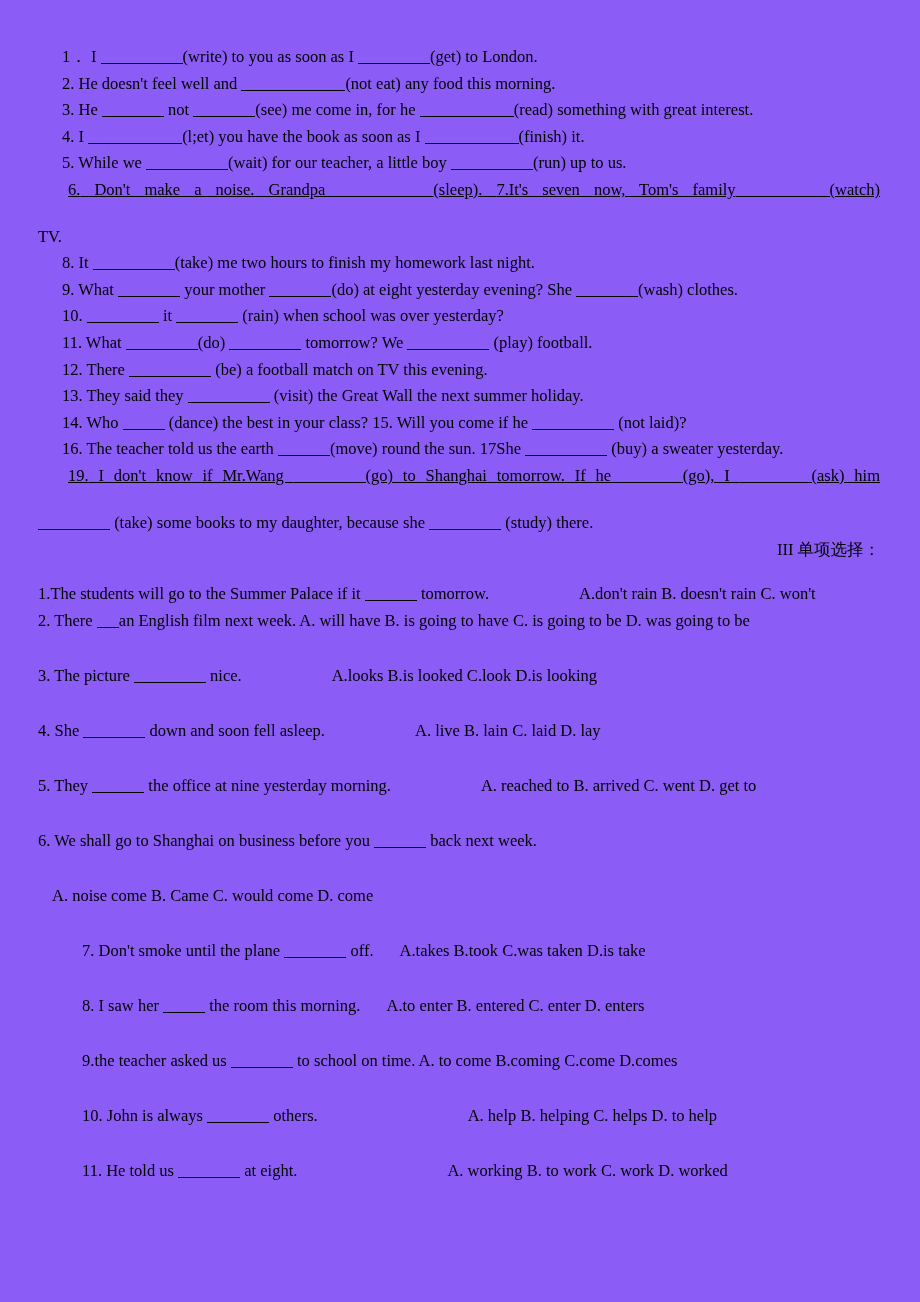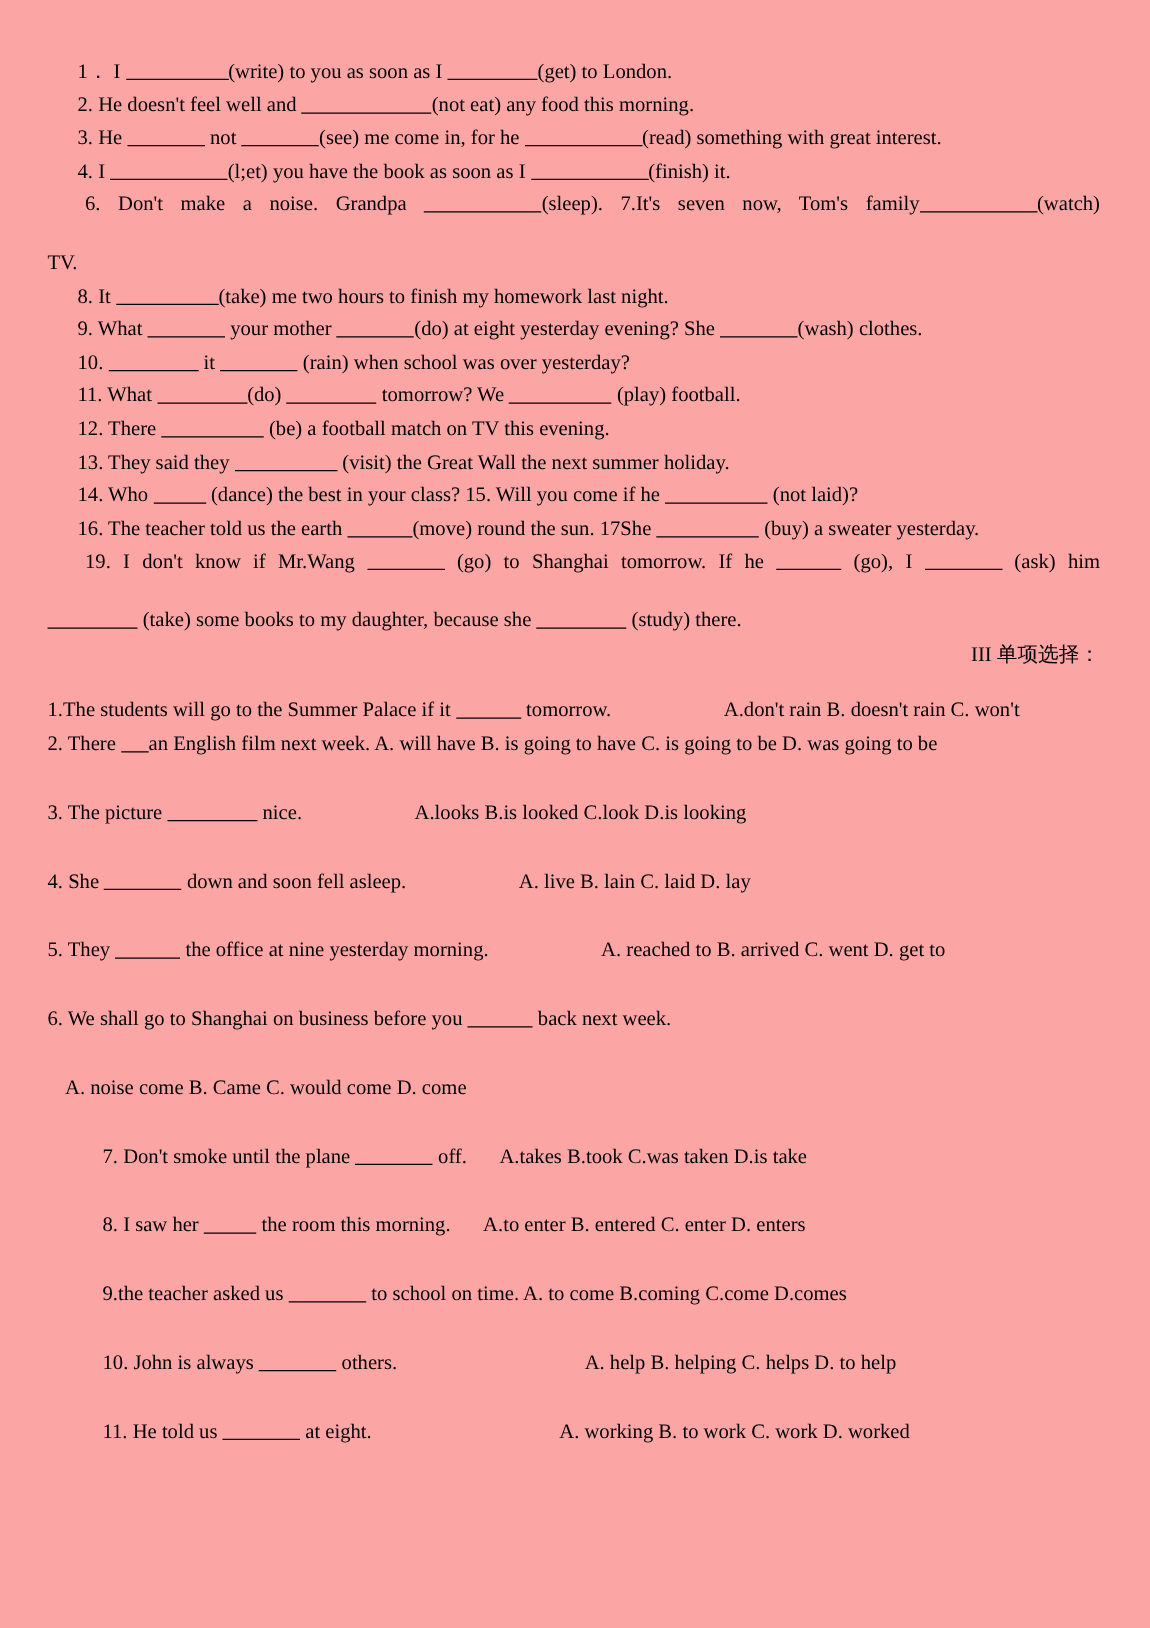--- a/index.html
+++ b/index.html
@@ -13,21 +13,21 @@
     height: 1302px;
     font-family: "Liberation Serif", "DejaVu Serif", serif;
     color: #000000;
     font-size: 16.5px;
     overflow: hidden;
   }
   .page {
     position: relative;
     width: 920px;
     height: 1302px;
-    background: #fca5a5;
+    background: #8b5cf6;
     box-sizing: border-box;
     padding: 44px 40px 0 38px;
   }
 
   
   .fill-section {
     line-height: 26.6px;
   }
   .q-line {
     white-space: nowrap;
@@ -36,20 +36,21 @@
   .q-line.indent1 { padding-left: 24px; }
   .q-line.indent2 { padding-left: 30px; }
   .q-line.flush { padding-left: 0; margin-top: 20px; }
 
   
   .q-line.justify {
     white-space: normal;
     text-align: justify;
     text-align-last: justify;
     word-spacing: 1px;
+    text-decoration: underline;
   }
 
   
   .bl {
     display: inline-block;
     border-bottom: 1.4px solid #000;
     vertical-align: -2px;
     height: 14px;
   }
   .bl.w2  { width: 22px; }
@@ -107,20 +108,23 @@
     </div>
 
     <div class="q-line indent1">
       <span>3.</span><span> He </span><span class="bl w6"></span><span> not </span><span class="bl w6"></span><span>(see) me come in, for he </span><span class="bl w9"></span><span>(read) something with great interest.</span>
     </div>
 
     <div class="q-line indent1">
       <span>4.</span><span> I </span><span class="bl w9"></span><span>(l;et) you have the book as soon as I </span><span class="bl w9"></span><span>(finish) it.</span>
     </div>
 
+    <div class="q-line indent1">
+      <span>5.</span><span> While we </span><span class="bl w8"></span><span>(wait) for our teacher, a little boy </span><span class="bl w8"></span><span>(run) up to us.</span>
+    </div>
 
     <div class="q-line indent2 justify">
       <span>6.</span><span> Don't make a noise. Grandpa </span><span class="bl w9"></span><span>(sleep).</span> <span>7.It's seven now, Tom's family</span><span class="bl w9"></span><span>(watch)</span>
     </div>
     <div class="q-line flush">
       <span>TV.</span>
     </div>
 
     <div class="q-line indent1">
       <span>8.</span><span> It </span><span class="bl w8"></span><span>(take) me two hours to finish my homework last night.</span>

